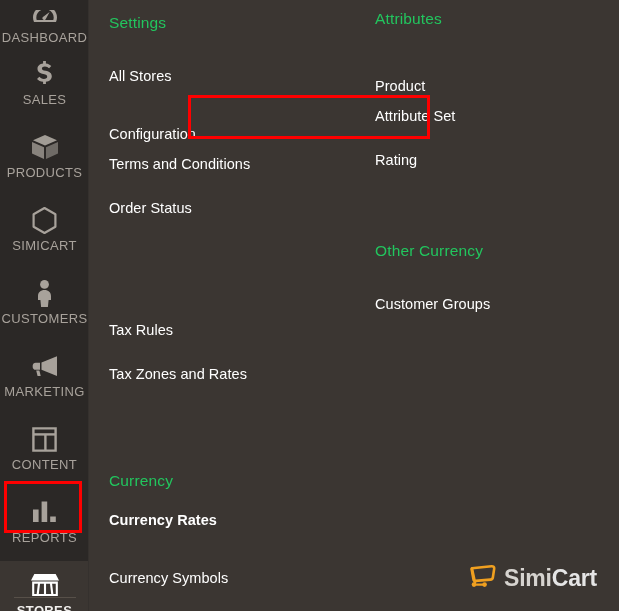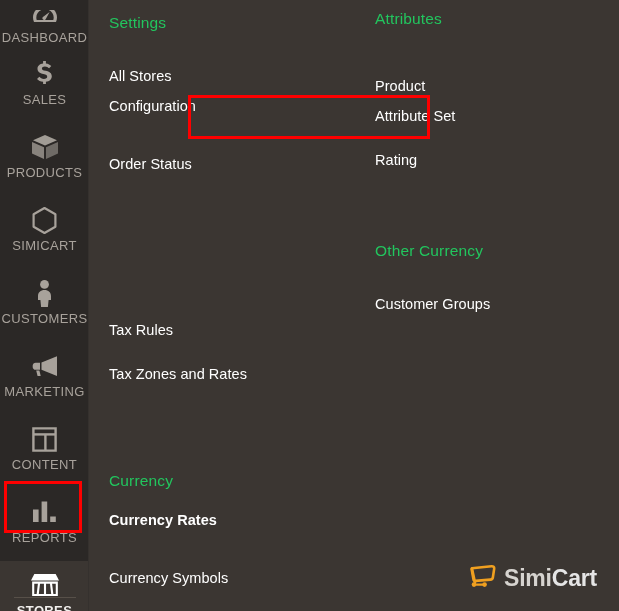--- a/index.html
+++ b/index.html
@@ -285,22 +285,25 @@
   </nav>
 
   <section class="menu-panel">
     <div class="menu-col col-left" id="col-left">
         <div class="menu-group" style="position: absolute; top: 14px; left: 0px;">
           <div class="group-title">Settings</div>
           <ul class="menu-links" style="margin-top: 22px;">
             <li style="height: 44px; display: flex; align-items: center;">
               <a class="menu-link">All Stores</a>
             </li>
-            <li style="height: 44px; display: flex; align-items: flex-start;">
+            <li style="height: 44px; display: flex; align-items: flex-end;">
               <a class="menu-link">Configuration</a>
+            </li>
+            <li style="height: 44px; display: flex; align-items: center;">
+              <a class="menu-link">Terms and Conditions</a>
             </li>
             <li style="height: 44px; display: flex; align-items: center;">
               <a class="menu-link">Order Status</a>
             </li>
           </ul>
         </div>
         <div class="menu-group" style="position: absolute; top: 286px; left: 0px;">
           <ul class="menu-links" style="margin-top: 22px;">
             <li style="height: 44px; display: flex; align-items: center;">
               <a class="menu-link">Tax Rules</a>

